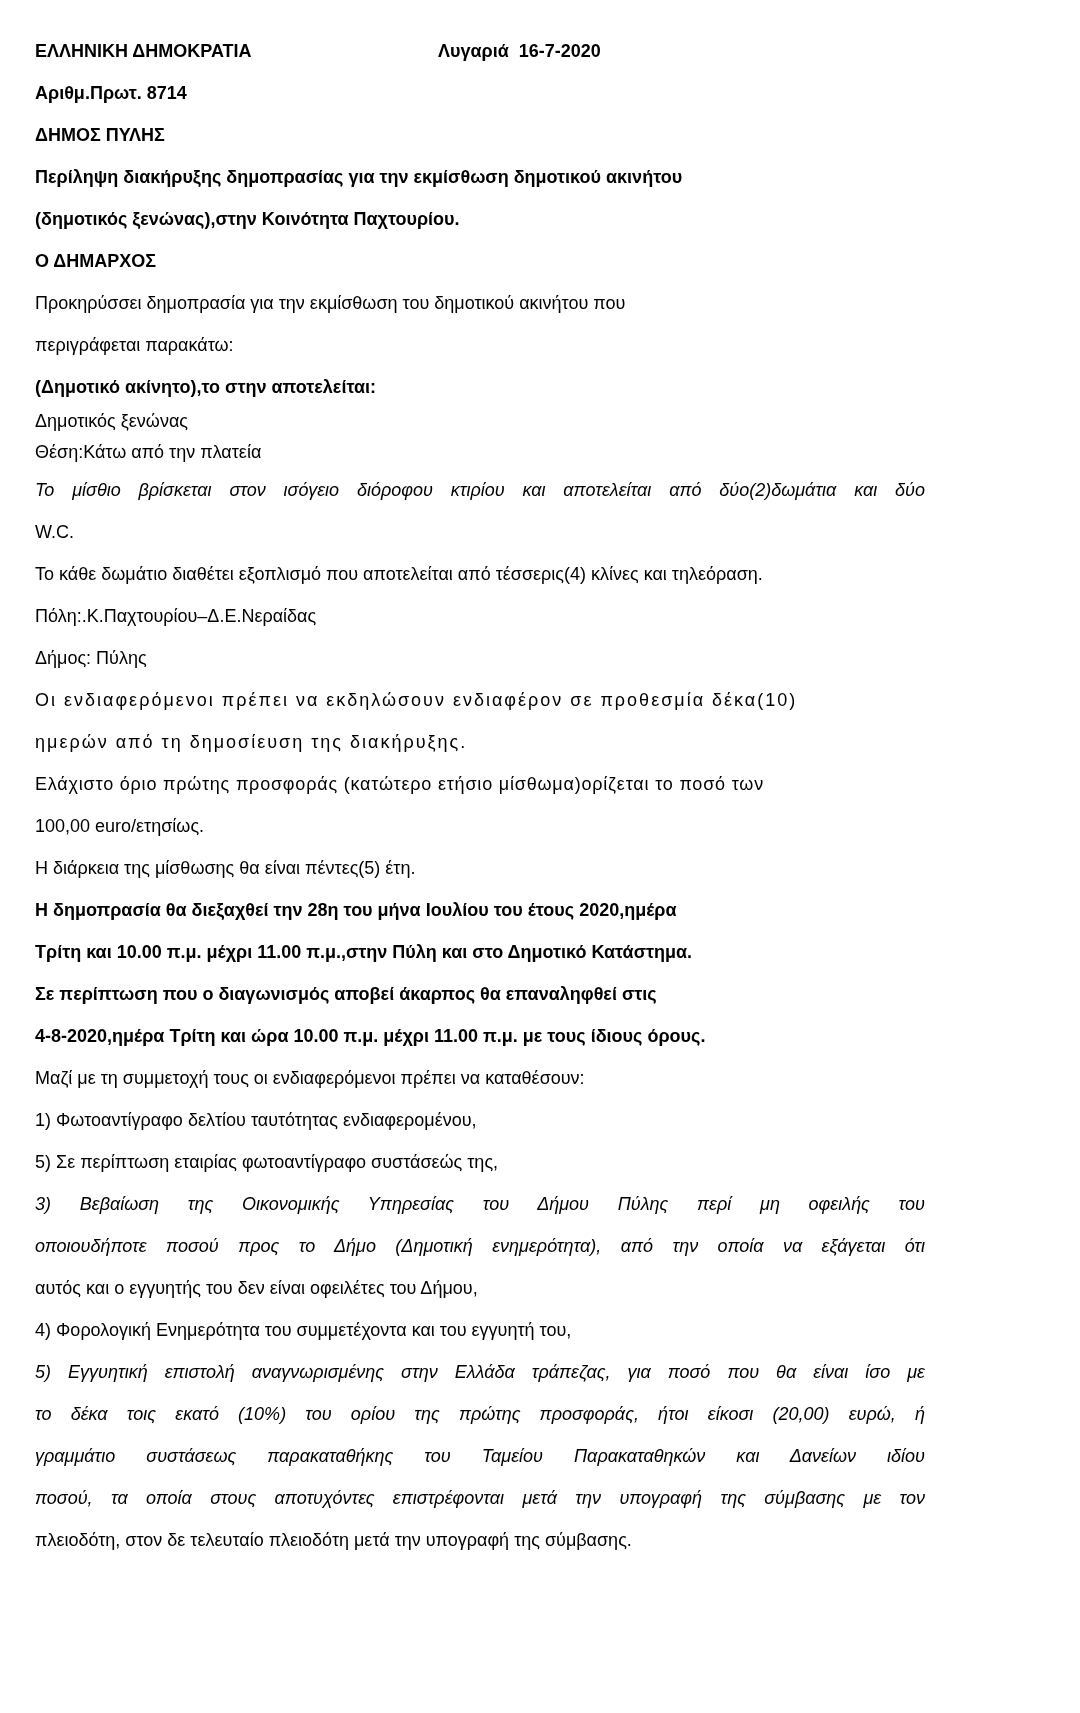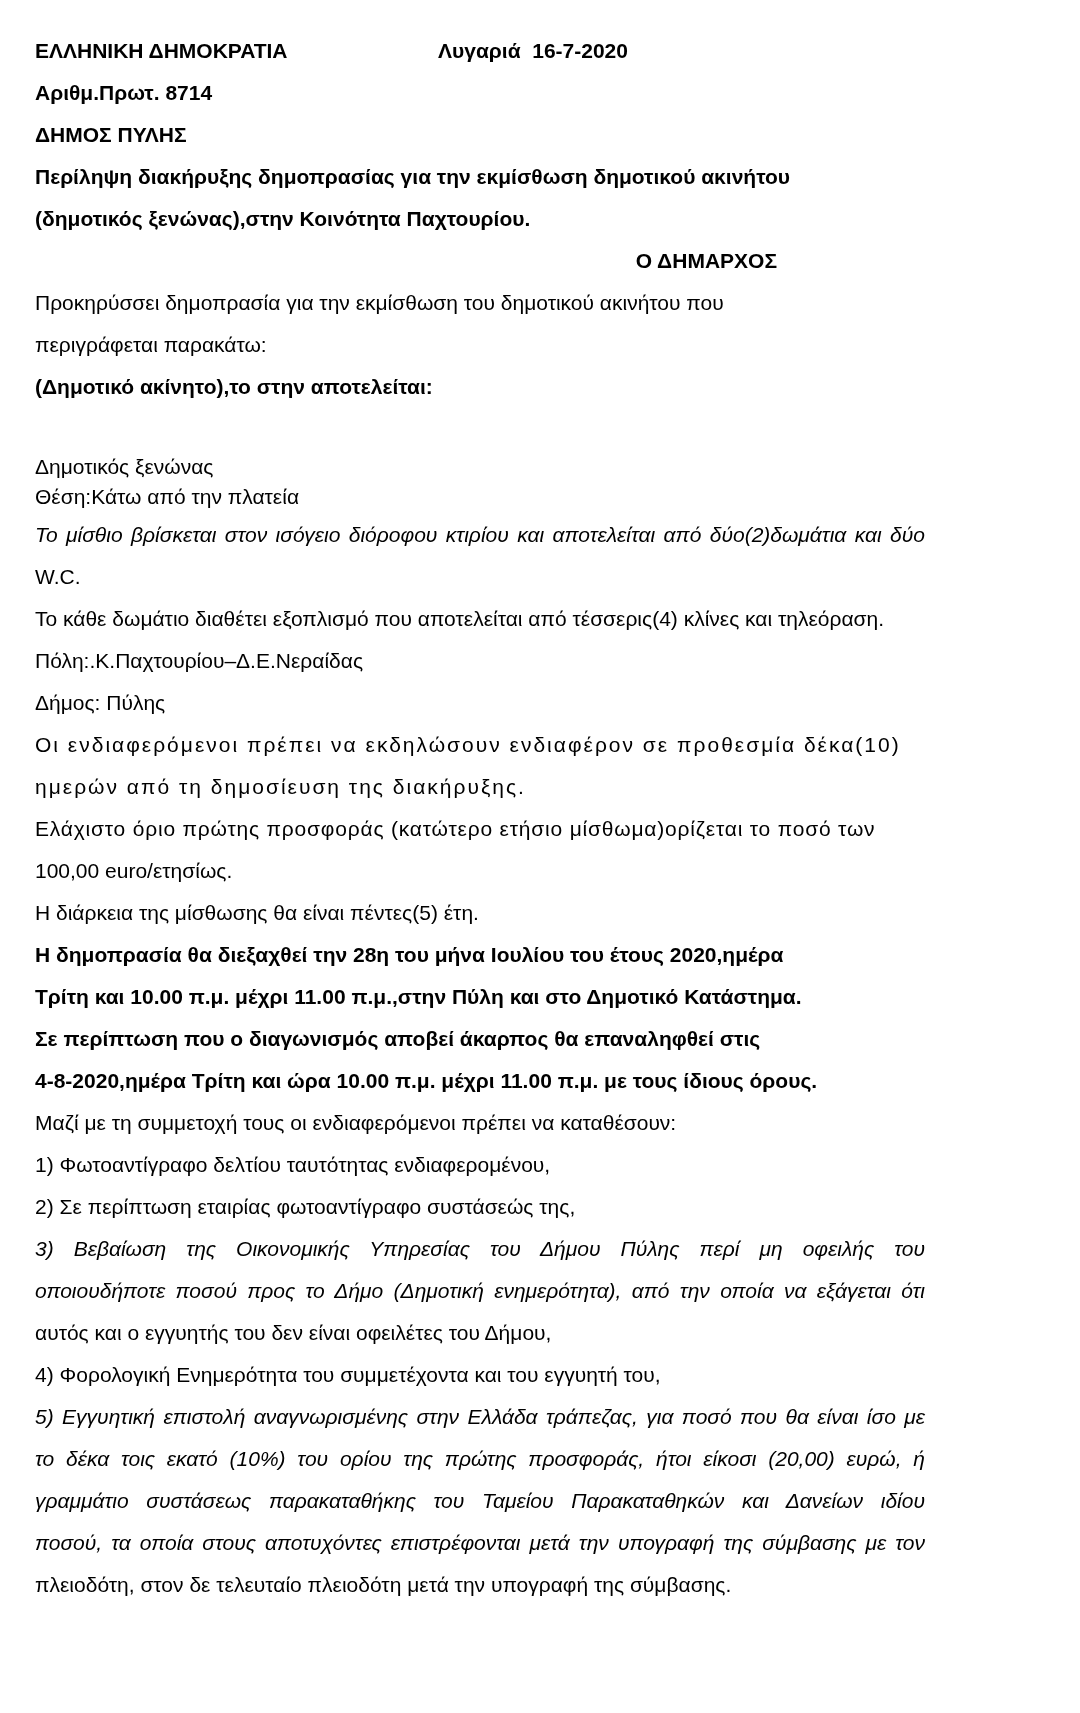--- a/index.html
+++ b/index.html
@@ -9,44 +9,44 @@
   }
   .page {
     position: relative;
     width: 960px;
     height: 1713px;
     box-sizing: border-box;
     padding: 30px 35px 0 35px;
     background: #ffffff;
     color: #000000;
     font-family: "Liberation Sans", "DejaVu Sans", sans-serif;
-    font-size: 21px;
+    font-size: 18px;
     overflow: hidden;
   }
   
   .hrow {
     display: flex;
     height: 42px;
     line-height: 42px;
     font-weight: 700;
     white-space: pre;
   }
   .hleft { width: 403px; flex: none; }
   .hright { flex: none; }
   
   .line {
     height: 42px;
     line-height: 42px;
     white-space: pre;
   }
-  .line.tight { height: 27px; line-height: 27px; margin-top: 45px; }
+  .line.tight { height: 27px; line-height: 27px; }
   .line.semi  { height: 34px; line-height: 34px; }
   .line.bold  { font-weight: 700; }
   .line.center {
-    text-align: right;
+    text-align: left;
     margin-right: 148px;
     white-space: normal;
   }
   .line.justify {
     white-space: normal;
     text-align: justify;
     text-align-last: justify;
     font-style: italic;
   }
 </style>
@@ -87,21 +87,21 @@
       <div class="line" style="letter-spacing: 2px;">ημερών από τη δημοσίευση της διακήρυξης.</div>
       <div class="line" style="letter-spacing: 0.8px;">Ελάχιστο όριο πρώτης προσφοράς (κατώτερο ετήσιο μίσθωμα)ορίζεται το ποσό των</div>
       <div class="line">100,00 euro/ετησίως.</div>
       <div class="line">Η διάρκεια της μίσθωσης θα είναι πέντες(5) έτη.</div>
       <div class="line bold">Η δημοπρασία θα διεξαχθεί την 28η του μήνα Ιουλίου του έτους 2020,ημέρα</div>
       <div class="line bold">Τρίτη και 10.00 π.μ. μέχρι 11.00 π.μ.,στην Πύλη και στο Δημοτικό Κατάστημα.</div>
       <div class="line bold">Σε περίπτωση που ο διαγωνισμός αποβεί άκαρπος θα επαναληφθεί στις</div>
       <div class="line bold">4-8-2020,ημέρα Τρίτη και ώρα 10.00 π.μ. μέχρι 11.00 π.μ. με τους ίδιους όρους.</div>
       <div class="line">Μαζί με τη συμμετοχή τους οι ενδιαφερόμενοι πρέπει να καταθέσουν:</div>
       <div class="line">1) Φωτοαντίγραφο δελτίου ταυτότητας ενδιαφερομένου,</div>
-      <div class="line">2) Σε περίπτωση εταιρίας φωτοαντίγραφο συστάσεώς της,</div>
+      <div class="line">5) Σε περίπτωση εταιρίας φωτοαντίγραφο συστάσεώς της,</div>
       <div class="line justify">3) Βεβαίωση της Οικονομικής Υπηρεσίας του Δήμου Πύλης περί μη οφειλής του</div>
       <div class="line justify">οποιουδήποτε ποσού προς το Δήμο (Δημοτική ενημερότητα), από την οποία να εξάγεται ότι</div>
       <div class="line">αυτός και ο εγγυητής του δεν είναι οφειλέτες του Δήμου,</div>
       <div class="line">4) Φορολογική Ενημερότητα του συμμετέχοντα και του εγγυητή του,</div>
       <div class="line justify">5) Εγγυητική επιστολή αναγνωρισμένης στην Ελλάδα τράπεζας, για ποσό που θα είναι ίσο με</div>
       <div class="line justify">το δέκα τοις εκατό (10%) του ορίου της πρώτης προσφοράς, ήτοι είκοσι (20,00) ευρώ, ή</div>
       <div class="line justify">γραμμάτιο συστάσεως παρακαταθήκης του Ταμείου Παρακαταθηκών και Δανείων ιδίου</div>
       <div class="line justify">ποσού, τα οποία στους αποτυχόντες επιστρέφονται μετά την υπογραφή της σύμβασης με τον</div>
       <div class="line">πλειοδότη, στον δε τελευταίο πλειοδότη μετά την υπογραφή της σύμβασης.</div>
     </main>

